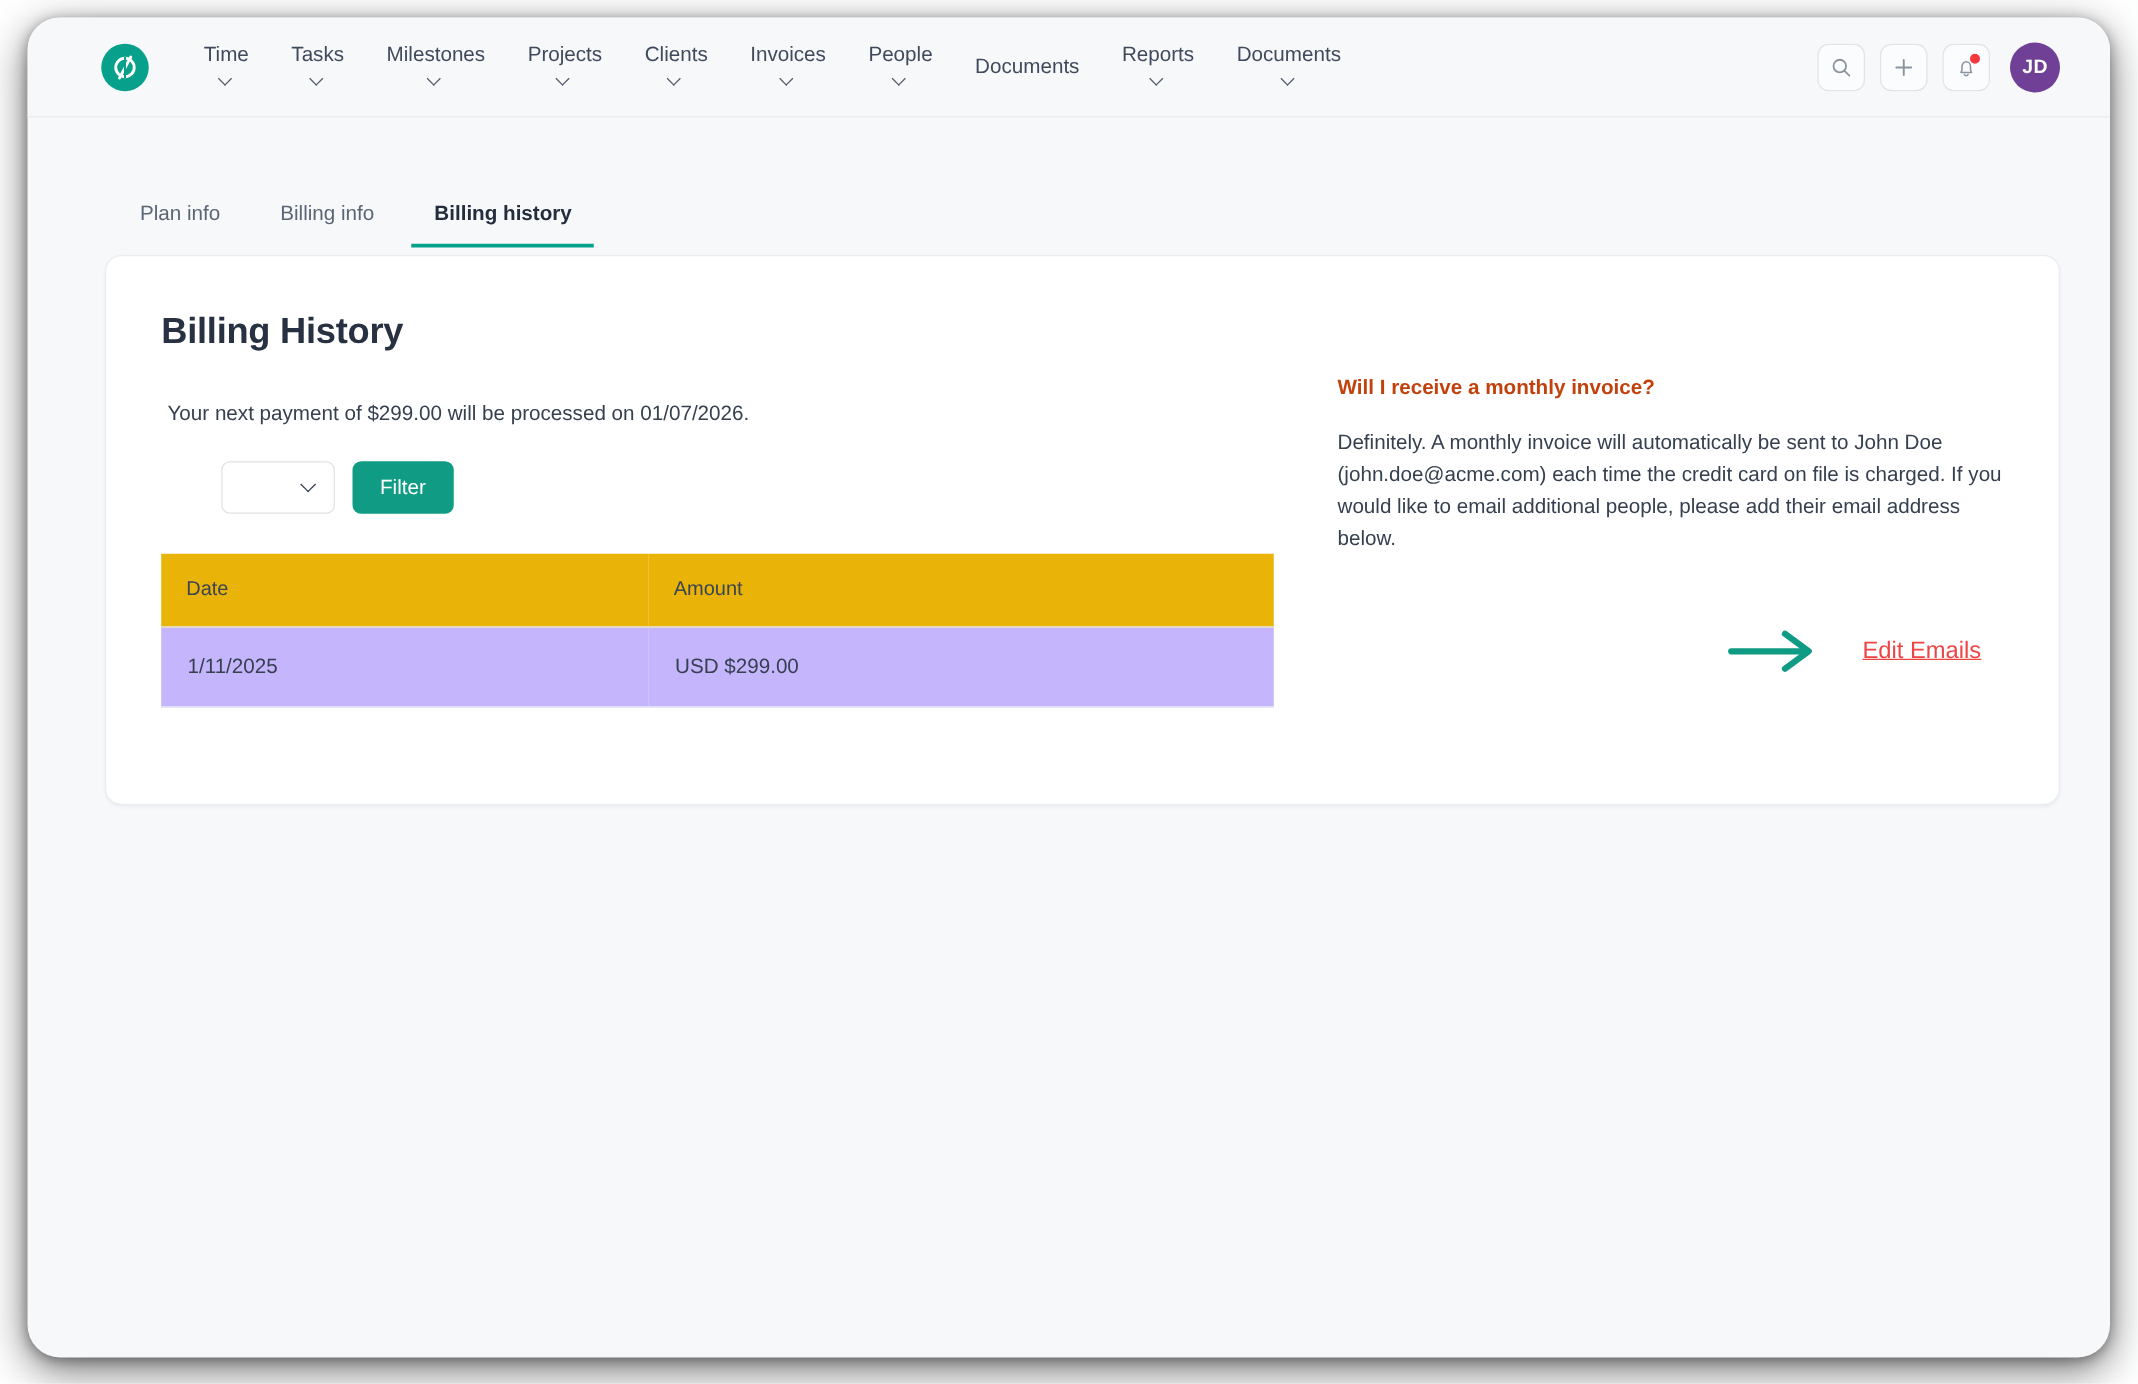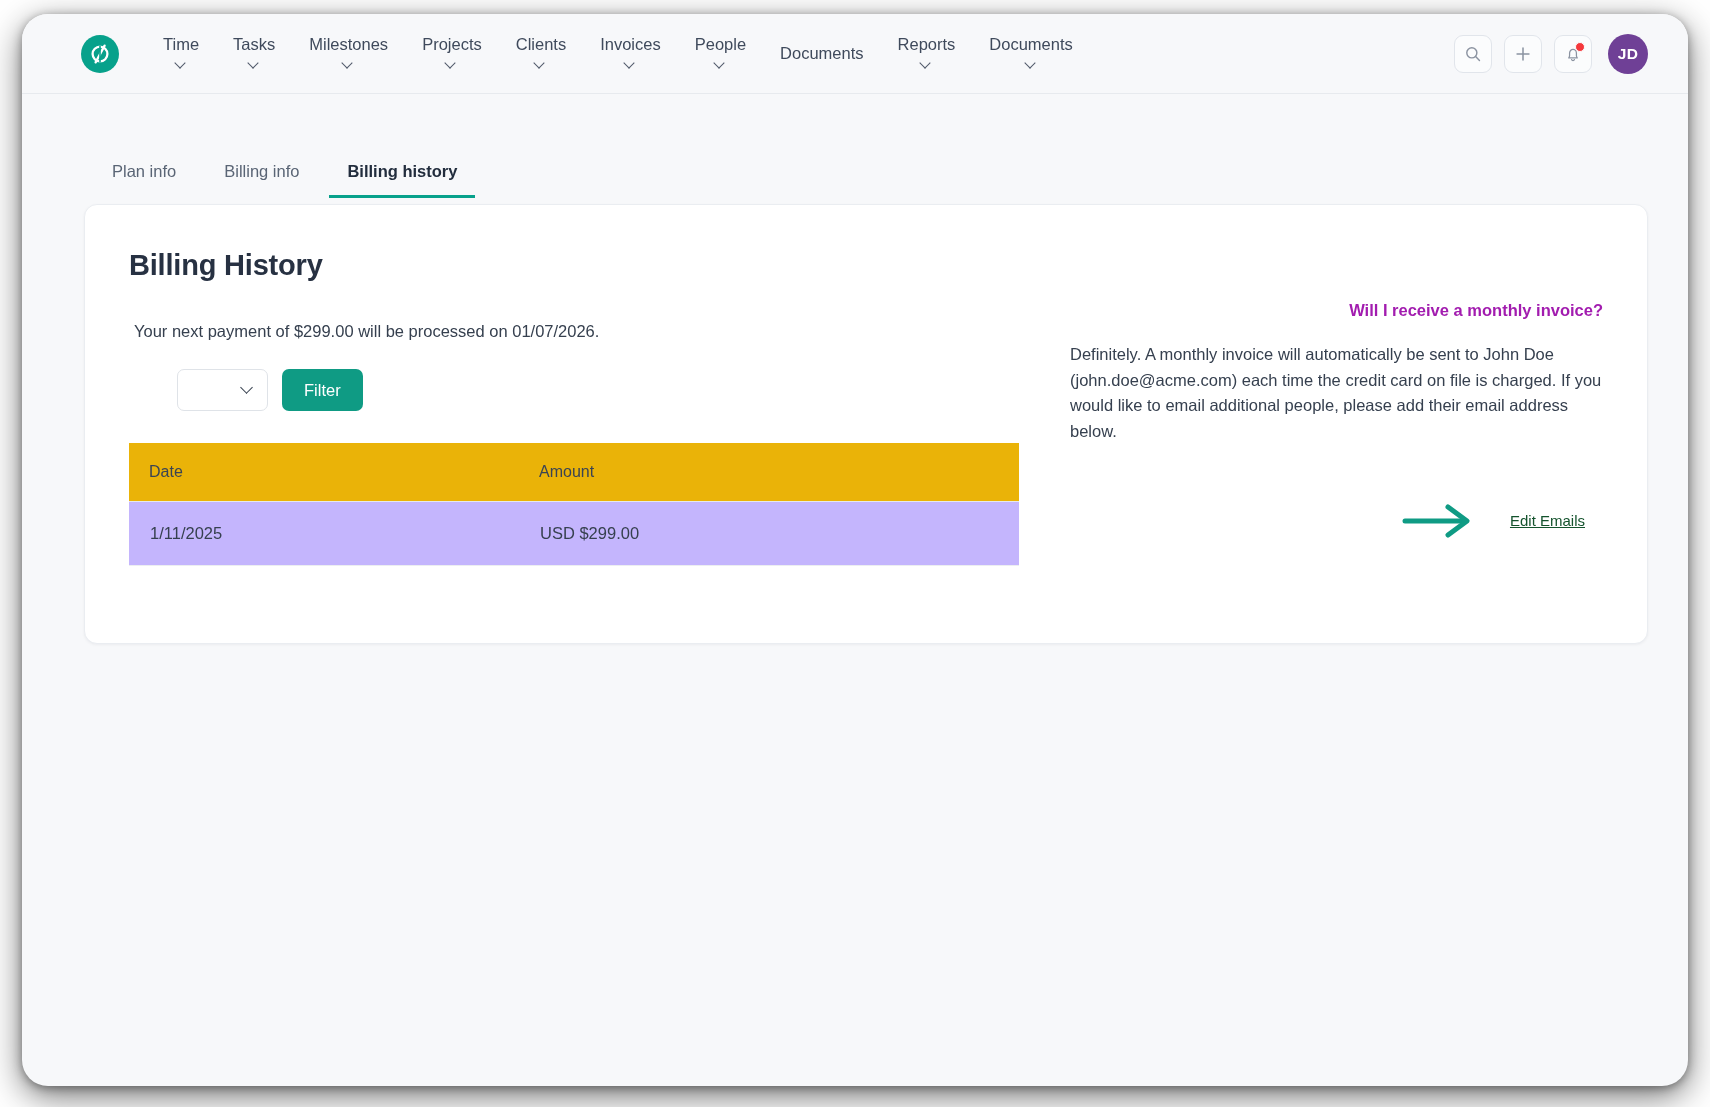--- a/index.html
+++ b/index.html
@@ -249,43 +249,42 @@
     color: #36404f;
     padding: 22px 0 22px 21px;
     border-bottom: 1px solid #eceef1;
     background: #c4b5fd;
   }
 
   
   .faq-q {
     font-size: 16.5px;
     font-weight: bold;
-    color: #a21caf;
+    color: #c2410c;
     margin-bottom: 22px;
-    text-align: right;
   }
   .faq-a {
     font-size: 16.5px;
     color: #36404f;
     line-height: 1.56;
     max-width: 540px;
   }
 
   .edit-row {
     display: flex;
     align-items: center;
     justify-content: flex-end;
     gap: 36px;
     margin-top: 56px;
     padding-right: 18px;
   }
 
   .link-teal {
-    font-size: 15px;
-    color: #14532d;
+    font-size: 19px;
+    color: #ef4444;
     text-decoration: underline;
     cursor: pointer;
     white-space: nowrap;
   }
 </style>
 </head>
 <body>
 
 <div id="page">
   <div class="window">

